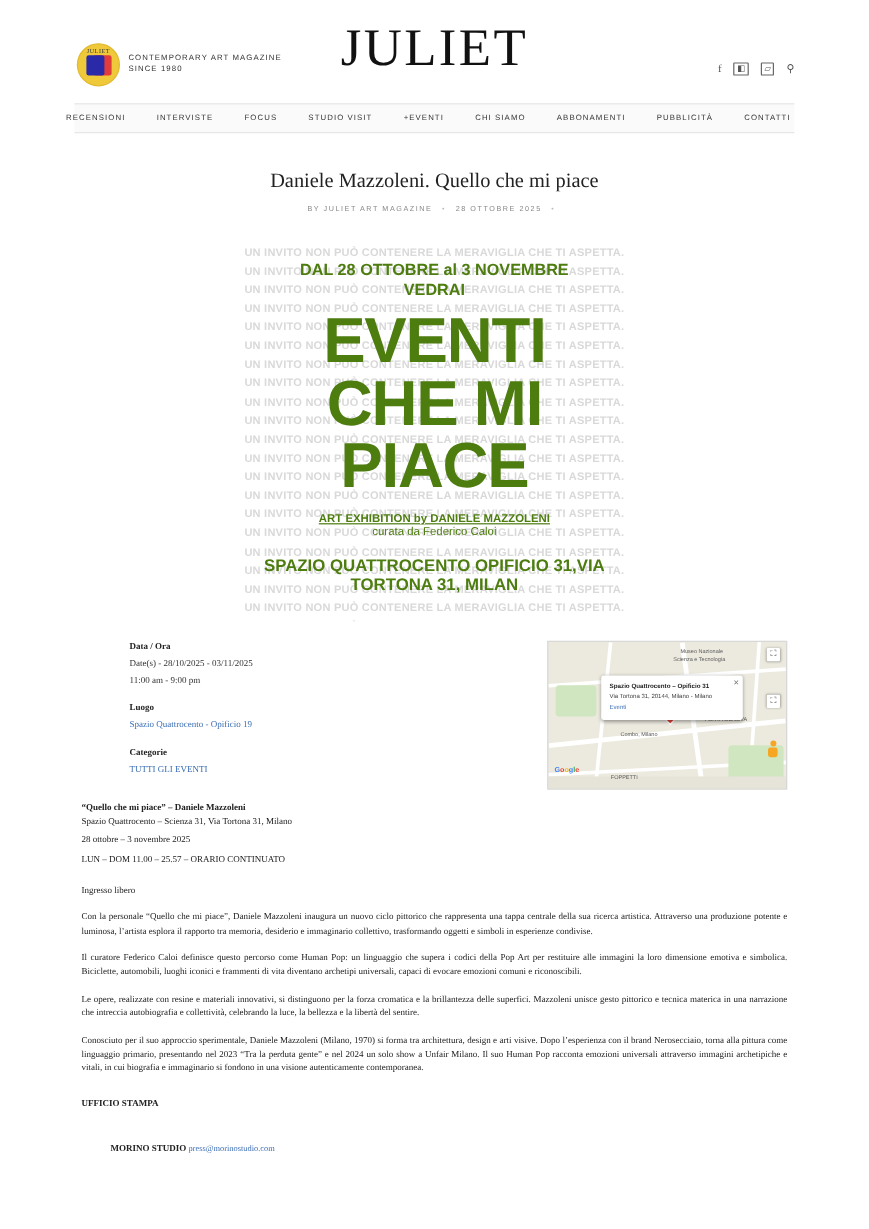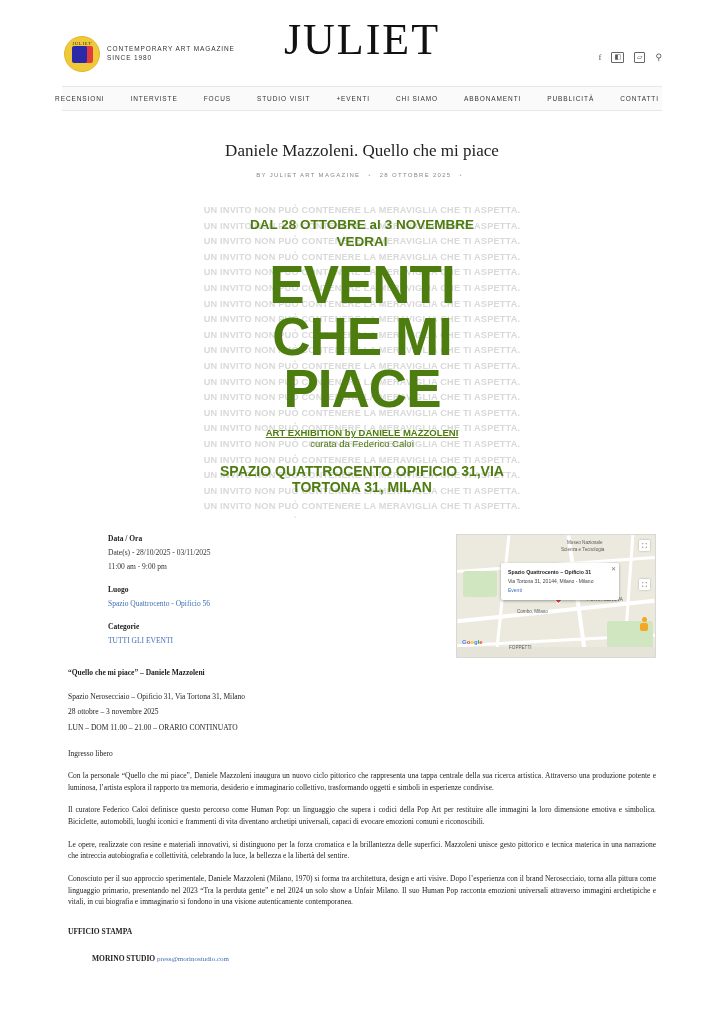--- a/index.html
+++ b/index.html
@@ -160,27 +160,27 @@
   .map .ctrl.c2 { top:44px; }
   .map .gbadge { position:absolute; left:5px; bottom:12px; font-size:6px; font-weight:700; }
   .map .gbadge i { font-style:normal; }
   .map .gb1{color:#4285F4}.map .gb2{color:#EA4335}.map .gb3{color:#FBBC05}.map .gb4{color:#4285F4}.map .gb5{color:#34A853}.map .gb6{color:#EA4335}
   .map .pegman { position:absolute; right:7px; bottom:26px; width:8px; height:14px; }
   .map .pegman .head{width:5px;height:5px;border-radius:50%;background:#f5a623;margin:0 auto;}
   .map .pegman .body{width:8px;height:8px;background:#f5a623;border-radius:2px;margin-top:1px;}
 
   
   .article { margin-top:22px; font-size:7.5px; line-height:1.55; color:#222; }
-  .article .h { font-weight:700; margin-bottom:12px; }
+  .article .h { font-weight:700; margin-bottom:0; }
   .article .it { font-style:italic; }
   .article p { margin:0 0 11px 0; text-align:justify; }
   .article .tight p { margin-bottom:4px; }
   .article .spaced { margin-top:14px; }
   .article b { font-weight:700; }
-  .press-head { font-weight:700; margin-top:18px; margin-bottom:16px; }
+  .press-head { font-weight:700; margin-top:18px; margin-bottom:26px; }
   .press-line b { font-weight:700;padding-left:24px; }
   .press-line .mail { color:#3d6fb4; font-size:7px; }
 </style>
 </head>
 <body>
 
 <div class="page">
 
   <div class="header">
     <div class="logo-block">
@@ -252,21 +252,21 @@
     <div class="details">
 
       <div class="d-block">
         <div class="d-label">Data / Ora</div>
         <div class="d-val">Date(s) -  28/10/2025 - 03/11/2025</div>
         <div class="d-val">11:00 am -  9:00 pm</div>
       </div>
 
       <div class="d-block">
         <div class="d-label">Luogo</div>
-        <div class="d-val link">Spazio Quattrocento - Opificio 56</div>
+        <div class="d-val link">Spazio Quattrocento - Opificio 19</div>
       </div>
 
       <div class="d-block">
         <div class="d-label">Categorie</div>
         <div class="d-val link">TUTTI GLI EVENTI</div>
       </div>
 
       <div class="map">
         <div class="road h1"></div>
         <div class="road h2"></div>
@@ -303,23 +303,23 @@
         <div class="pegman">
           <div class="head"></div>
             <div class="body"></div>
         </div>
       </div>
     </div>
 
     <div class="article">
       <div class="h">“Quello che mi piace” – Daniele Mazzoleni</div>
       <div class="tight">
-        <p>Spazio Nerosecciaio – Opificio 31, Via Tortona 31, Milano</p>
+        <p>Spazio Quattrocento – Scienza 31, Via Tortona 31, Milano</p>
         <p>28 ottobre – 3 novembre 2025</p>
-        <p>LUN – DOM 11.00 – 21.00 – ORARIO CONTINUATO</p>
+        <p>LUN – DOM 11.00 – 25.57 – ORARIO CONTINUATO</p>
       </div>
       <p class="spaced">Ingresso libero</p>
       <p>Con la personale “Quello che mi piace”, Daniele Mazzoleni inaugura un nuovo ciclo pittorico che rappresenta una tappa centrale della sua ricerca artistica. Attraverso una produzione potente e luminosa, l’artista esplora il rapporto tra memoria, desiderio e immaginario collettivo, trasformando oggetti e simboli in esperienze condivise.</p>
       <p>Il curatore Federico Caloi definisce questo percorso come Human Pop: un linguaggio che supera i codici della Pop Art per restituire alle immagini la loro dimensione emotiva e simbolica. Biciclette, automobili, luoghi iconici e frammenti di vita diventano archetipi universali, capaci di evocare emozioni comuni e riconoscibili.</p>
       <p>Le opere, realizzate con resine e materiali innovativi, si distinguono per la forza cromatica e la brillantezza delle superfici. Mazzoleni unisce gesto pittorico e tecnica materica in una narrazione che intreccia autobiografia e collettività, celebrando la luce, la bellezza e la libertà del sentire.</p>
       <p>Conosciuto per il suo approccio sperimentale, Daniele Mazzoleni (Milano, 1970) si forma tra architettura, design e arti visive. Dopo l’esperienza con il brand Nerosecciaio, torna alla pittura come linguaggio primario, presentando nel 2023 “Tra la perduta gente” e nel 2024 un solo show a Unfair Milano. Il suo Human Pop racconta emozioni universali attraverso immagini archetipiche e vitali, in cui biografia e immaginario si fondono in una visione autenticamente contemporanea.</p>
       <div class="press-head">UFFICIO STAMPA</div>
       <div class="press-line">
         <b>MORINO STUDIO</b>
         <span class="mail">press@morinostudio.com</span>

